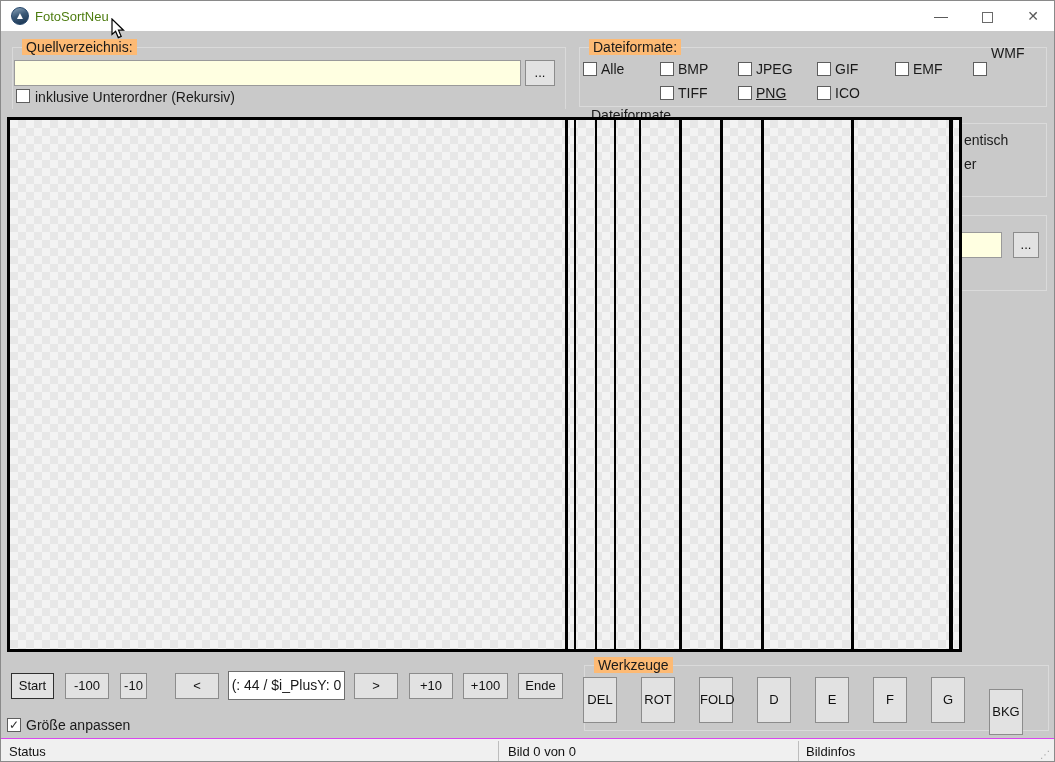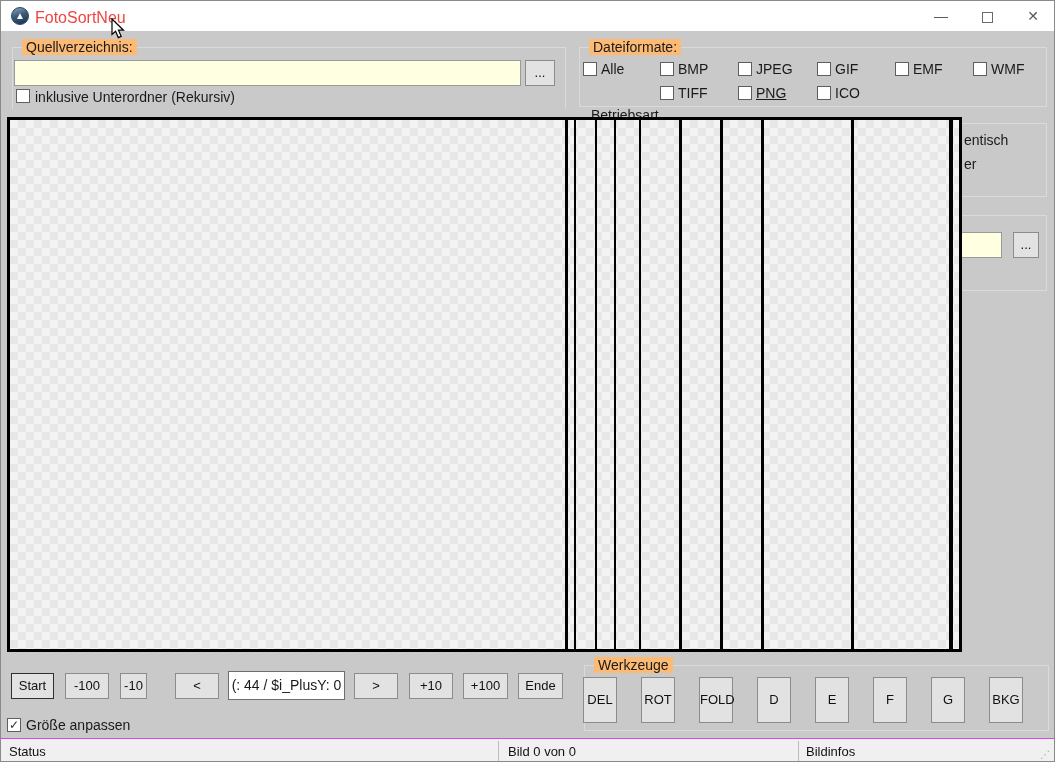--- a/index.html
+++ b/index.html
@@ -15,21 +15,21 @@
   }
 
   
   .titlebar { position:absolute; left:0; top:0; width:100%; height:30px; background:#ffffff; }
   .app-icon {
     position:absolute; left:10px; top:6px; width:18px; height:18px; border-radius:50%;
     background:linear-gradient(160deg,#8da6bc 0%, #3c5a78 45%, #16314e 100%);
     border:1px solid #24456a;
     color:#fff; font-size:10px; line-height:16px; text-align:center;
   }
-  .app-title { position:absolute; left:34px; top:8px; color:#ef4444; font-size:16px;text-align:right; }
+  .app-title { position:absolute; left:34px; top:8px; color:#4d7c0f; font-size:13px;text-align:right; }
   .win-btn { position:absolute; top:0; width:46px; height:30px; text-align:center; line-height:30px; color:#5a5a5a; font-size:14px; }
   .wb-min { left:917px; }
   .wb-max { left:963px; }
   .wb-close { left:1009px; }
   .max-glyph { display:inline-block; width:11px; height:11px; border:1px solid #6a6a6a; vertical-align:middle; }
 
   
   .groupbox { position:absolute; border:1px solid #dadada; }
   .group-label { position:absolute; top:-9px; left:9px; background:#fdba74; padding:0 4px; white-space:nowrap; }
 
@@ -143,29 +143,29 @@
 <span class="cb-label" style="left:600px;top:60px;">Alle</span>
 <span class="checkbox fmt-cb" style="left:659px;top:61px;"></span>
 <span class="cb-label" style="left:677px;top:60px;">BMP</span>
 <span class="checkbox fmt-cb" style="left:737px;top:61px;"></span>
 <span class="cb-label" style="left:755px;top:60px;">JPEG</span>
 <span class="checkbox fmt-cb" style="left:816px;top:61px;"></span>
 <span class="cb-label" style="left:834px;top:60px;">GIF</span>
 <span class="checkbox fmt-cb" style="left:894px;top:61px;"></span>
 <span class="cb-label" style="left:912px;top:60px;">EMF</span>
 <span class="checkbox fmt-cb" style="left:972px;top:61px;"></span>
-<span class="cb-label" style="left:990px;top:60px;">WMF</span>
+<span class="cb-label" style="left:990px;top:44px;">WMF</span>
 <span class="checkbox fmt-cb" style="left:659px;top:85px;"></span>
 <span class="cb-label" style="left:677px;top:84px;">TIFF</span>
 <span class="checkbox fmt-cb" style="left:737px;top:85px;"></span>
 <span class="cb-label" style="left:755px;top:84px;text-decoration:underline;">PNG</span>
 <span class="checkbox fmt-cb" style="left:816px;top:85px;"></span>
 <span class="cb-label" style="left:834px;top:84px;">ICO</span>
 
-<span class="clipped-label">Betriebsart...</span>
+<span class="clipped-label">Dateiformate...</span>
 
 <div class="groupbox grp-right1"></div>
 <span class="rp-frag1">entisch</span>
 <span class="rp-frag2">er</span>
 <div class="groupbox grp-right2"></div>
 <div class="textfield rp-field"></div>
 <div class="btn rp-browse">...</div>
 
 <div class="viewer">
   <div class="viewer-inner" id="viewer-inner">
@@ -197,21 +197,21 @@
 <div class="groupbox grp-tools">
   <span class="group-label">Werkzeuge</span>
 </div>
 <div class="btn tool-btn" style="left:582px;">DEL</div>
 <div class="btn tool-btn" style="left:640px;">ROT</div>
 <div class="btn tool-btn" style="left:698px;">FOLD</div>
 <div class="btn tool-btn" style="left:756px;">D</div>
 <div class="btn tool-btn" style="left:814px;">E</div>
 <div class="btn tool-btn" style="left:872px;">F</div>
 <div class="btn tool-btn" style="left:930px;">G</div>
-<div class="btn tool-btn" style="left:988px;">BKG</div>
+<div class="btn tool-btn" style="left:988px;margin-top:12px;">BKG</div>
 
 <div class="statusbar">
   <span class="sb-text sb-status">Status</span>
   <span class="sb-sep sb-sep1"></span>
   <span class="sb-text sb-counter">Bild 0 von 0</span>
   <span class="sb-sep sb-sep2"></span>
   <span class="sb-text sb-info">Bildinfos</span>
   <span class="sb-grip">⋰</span>
 </div>
 

